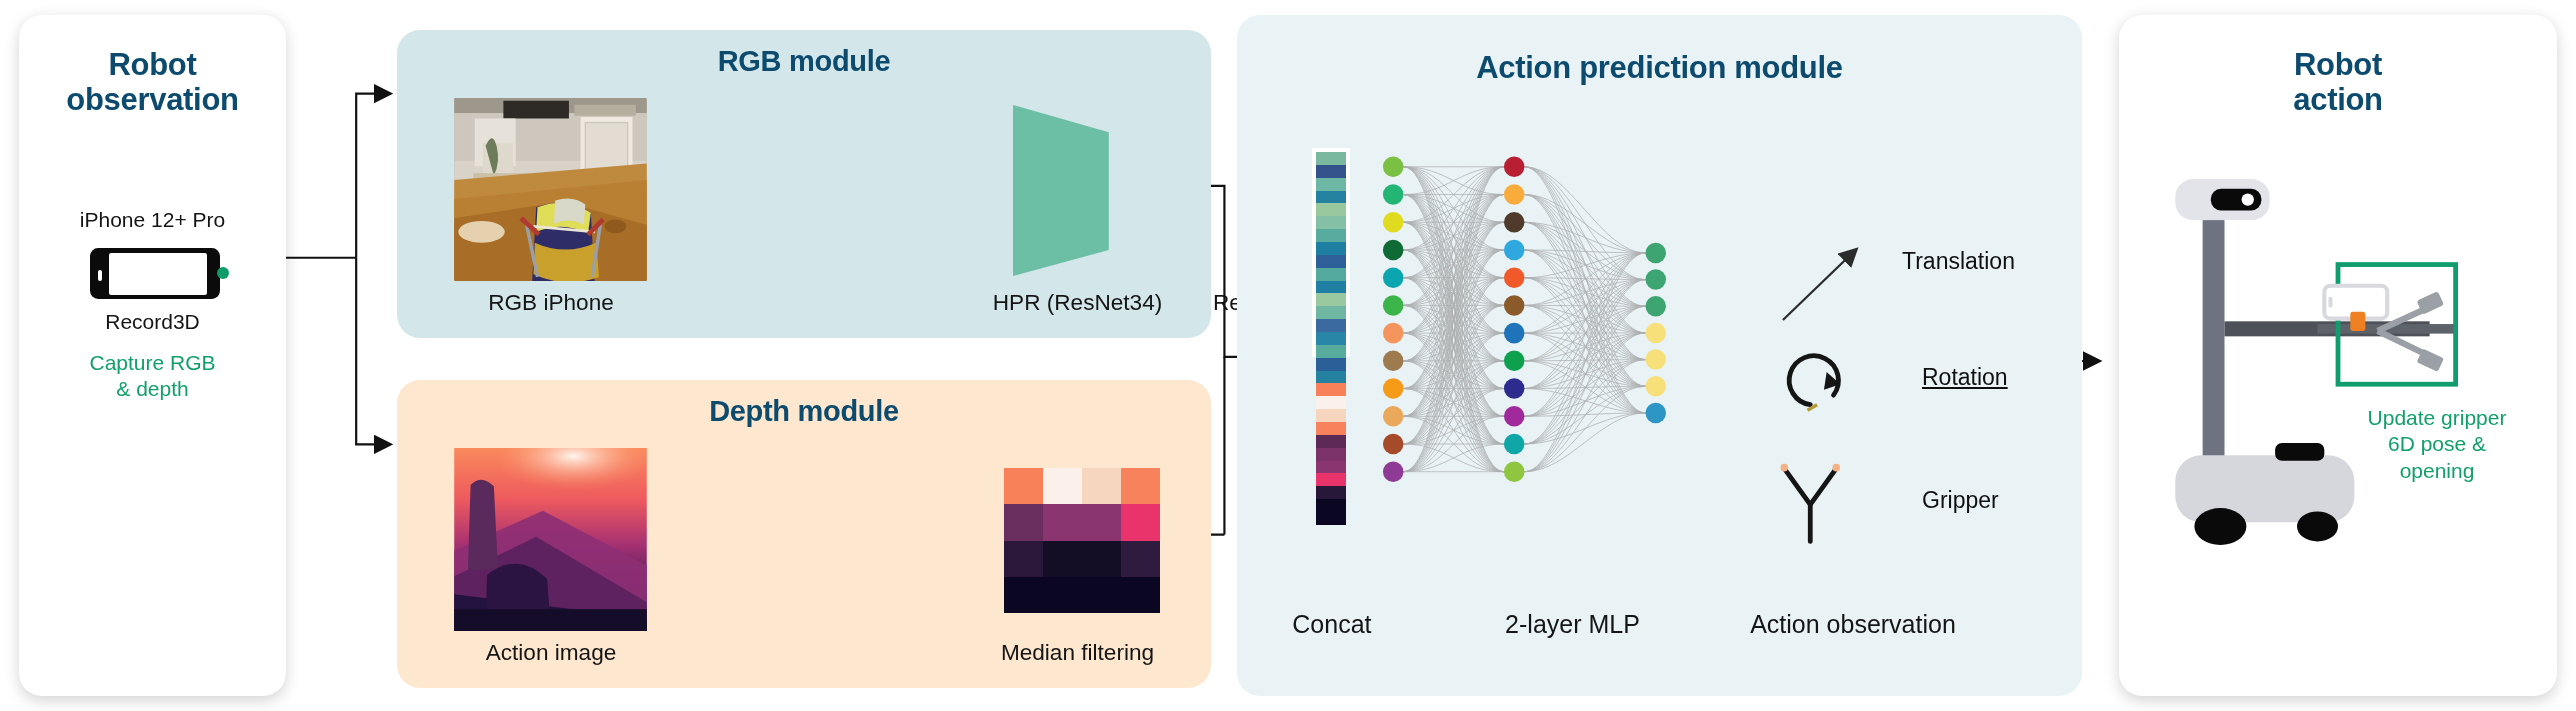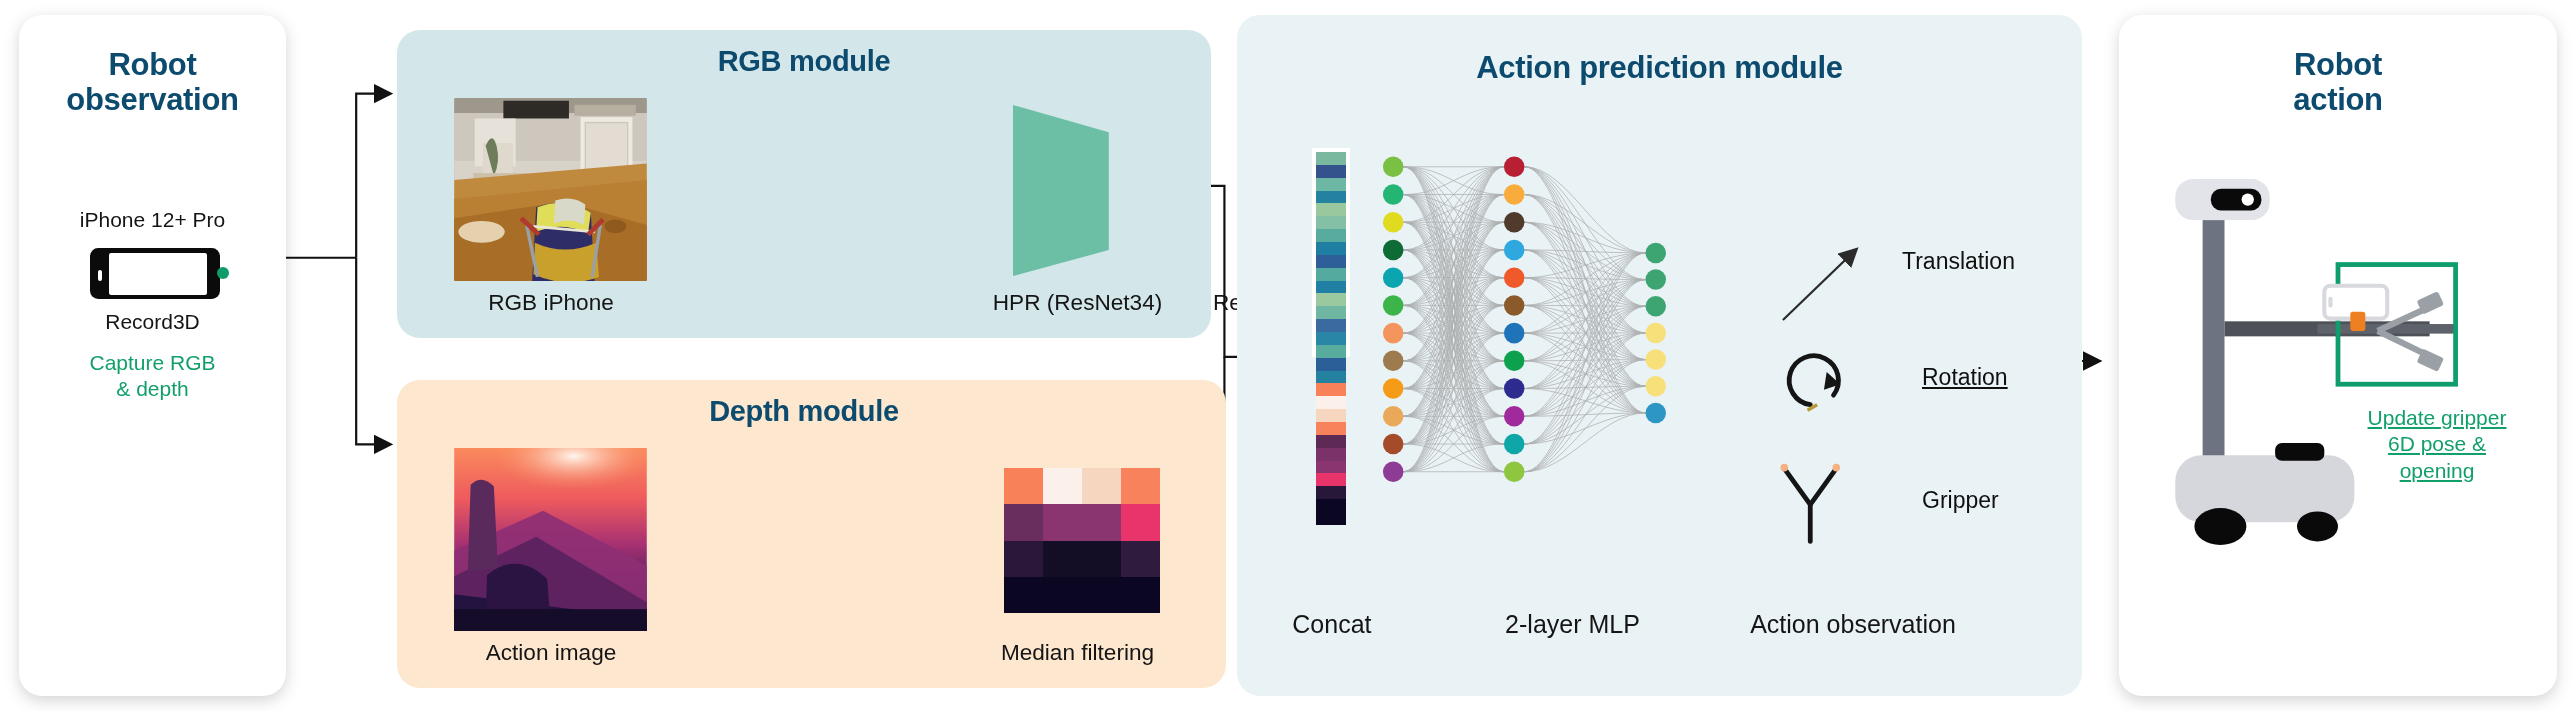--- a/index.html
+++ b/index.html
@@ -9,21 +9,21 @@
     font-family:"Liberation Sans", sans-serif;
     overflow:hidden;
     position:relative;
   }
   .stage{position:absolute;left:0;top:0;width:2576px;height:711px;}
 
   
   .panel{position:absolute;border-radius:23px;}
   .panel-white{background:#ffffff;box-shadow:0 4.1px 15px rgba(0,0,0,.17);}
   .panel-rgb{background:#d3e6e9;}
-  .panel-depth{background:#fde7cf;padding-left:15px;}
+  .panel-depth{background:#fde7cf;}
   .panel-action{background:#e9f2f5;}
 
   .title-bold{
     font-weight:bold;color:#0c4a6e;text-align:center;
     letter-spacing:-0.3px;line-height:1.12;
   }
   .caption{
     text-align:center;color:#151515;font-weight:400;
   }
   .accent{color:#12a06a;}
@@ -86,21 +86,21 @@
   #mlp-cap{position:absolute;left:185px;top:595px;width:301px;font-size:25px;}
   #pred-cap{position:absolute;left:438px;top:595px;width:356px;font-size:25px;}
   #mlp-svg{position:absolute;left:0;top:0;width:845px;height:681px;}
 
   .act-label{position:absolute;font-size:23px;color:#101010;white-space:nowrap;}
 
   
   #robot-panel{left:2119px;top:15px;width:438px;height:681px;}
   #robot-title{position:absolute;left:0;top:33px;width:438px;font-size:31px;}
   #robot-name{position:absolute;left:205px;top:163px;width:219px;font-size:20.5px;line-height:1.25;}
-  #robot-update{position:absolute;left:205px;top:390px;width:226px;font-size:21px;line-height:1.25;text-decoration:underline;}
+  #robot-update{position:absolute;left:205px;top:390px;width:226px;font-size:21px;line-height:1.25;}
   #robot-svg{position:absolute;left:0;top:0;width:438px;height:681px;}
 
   
   #wires{position:absolute;left:0;top:0;width:2576px;height:711px;pointer-events:none;}
 
   .cellrow{flex:1;width:100%;}
 </style>
 </head>
 <body>
 

